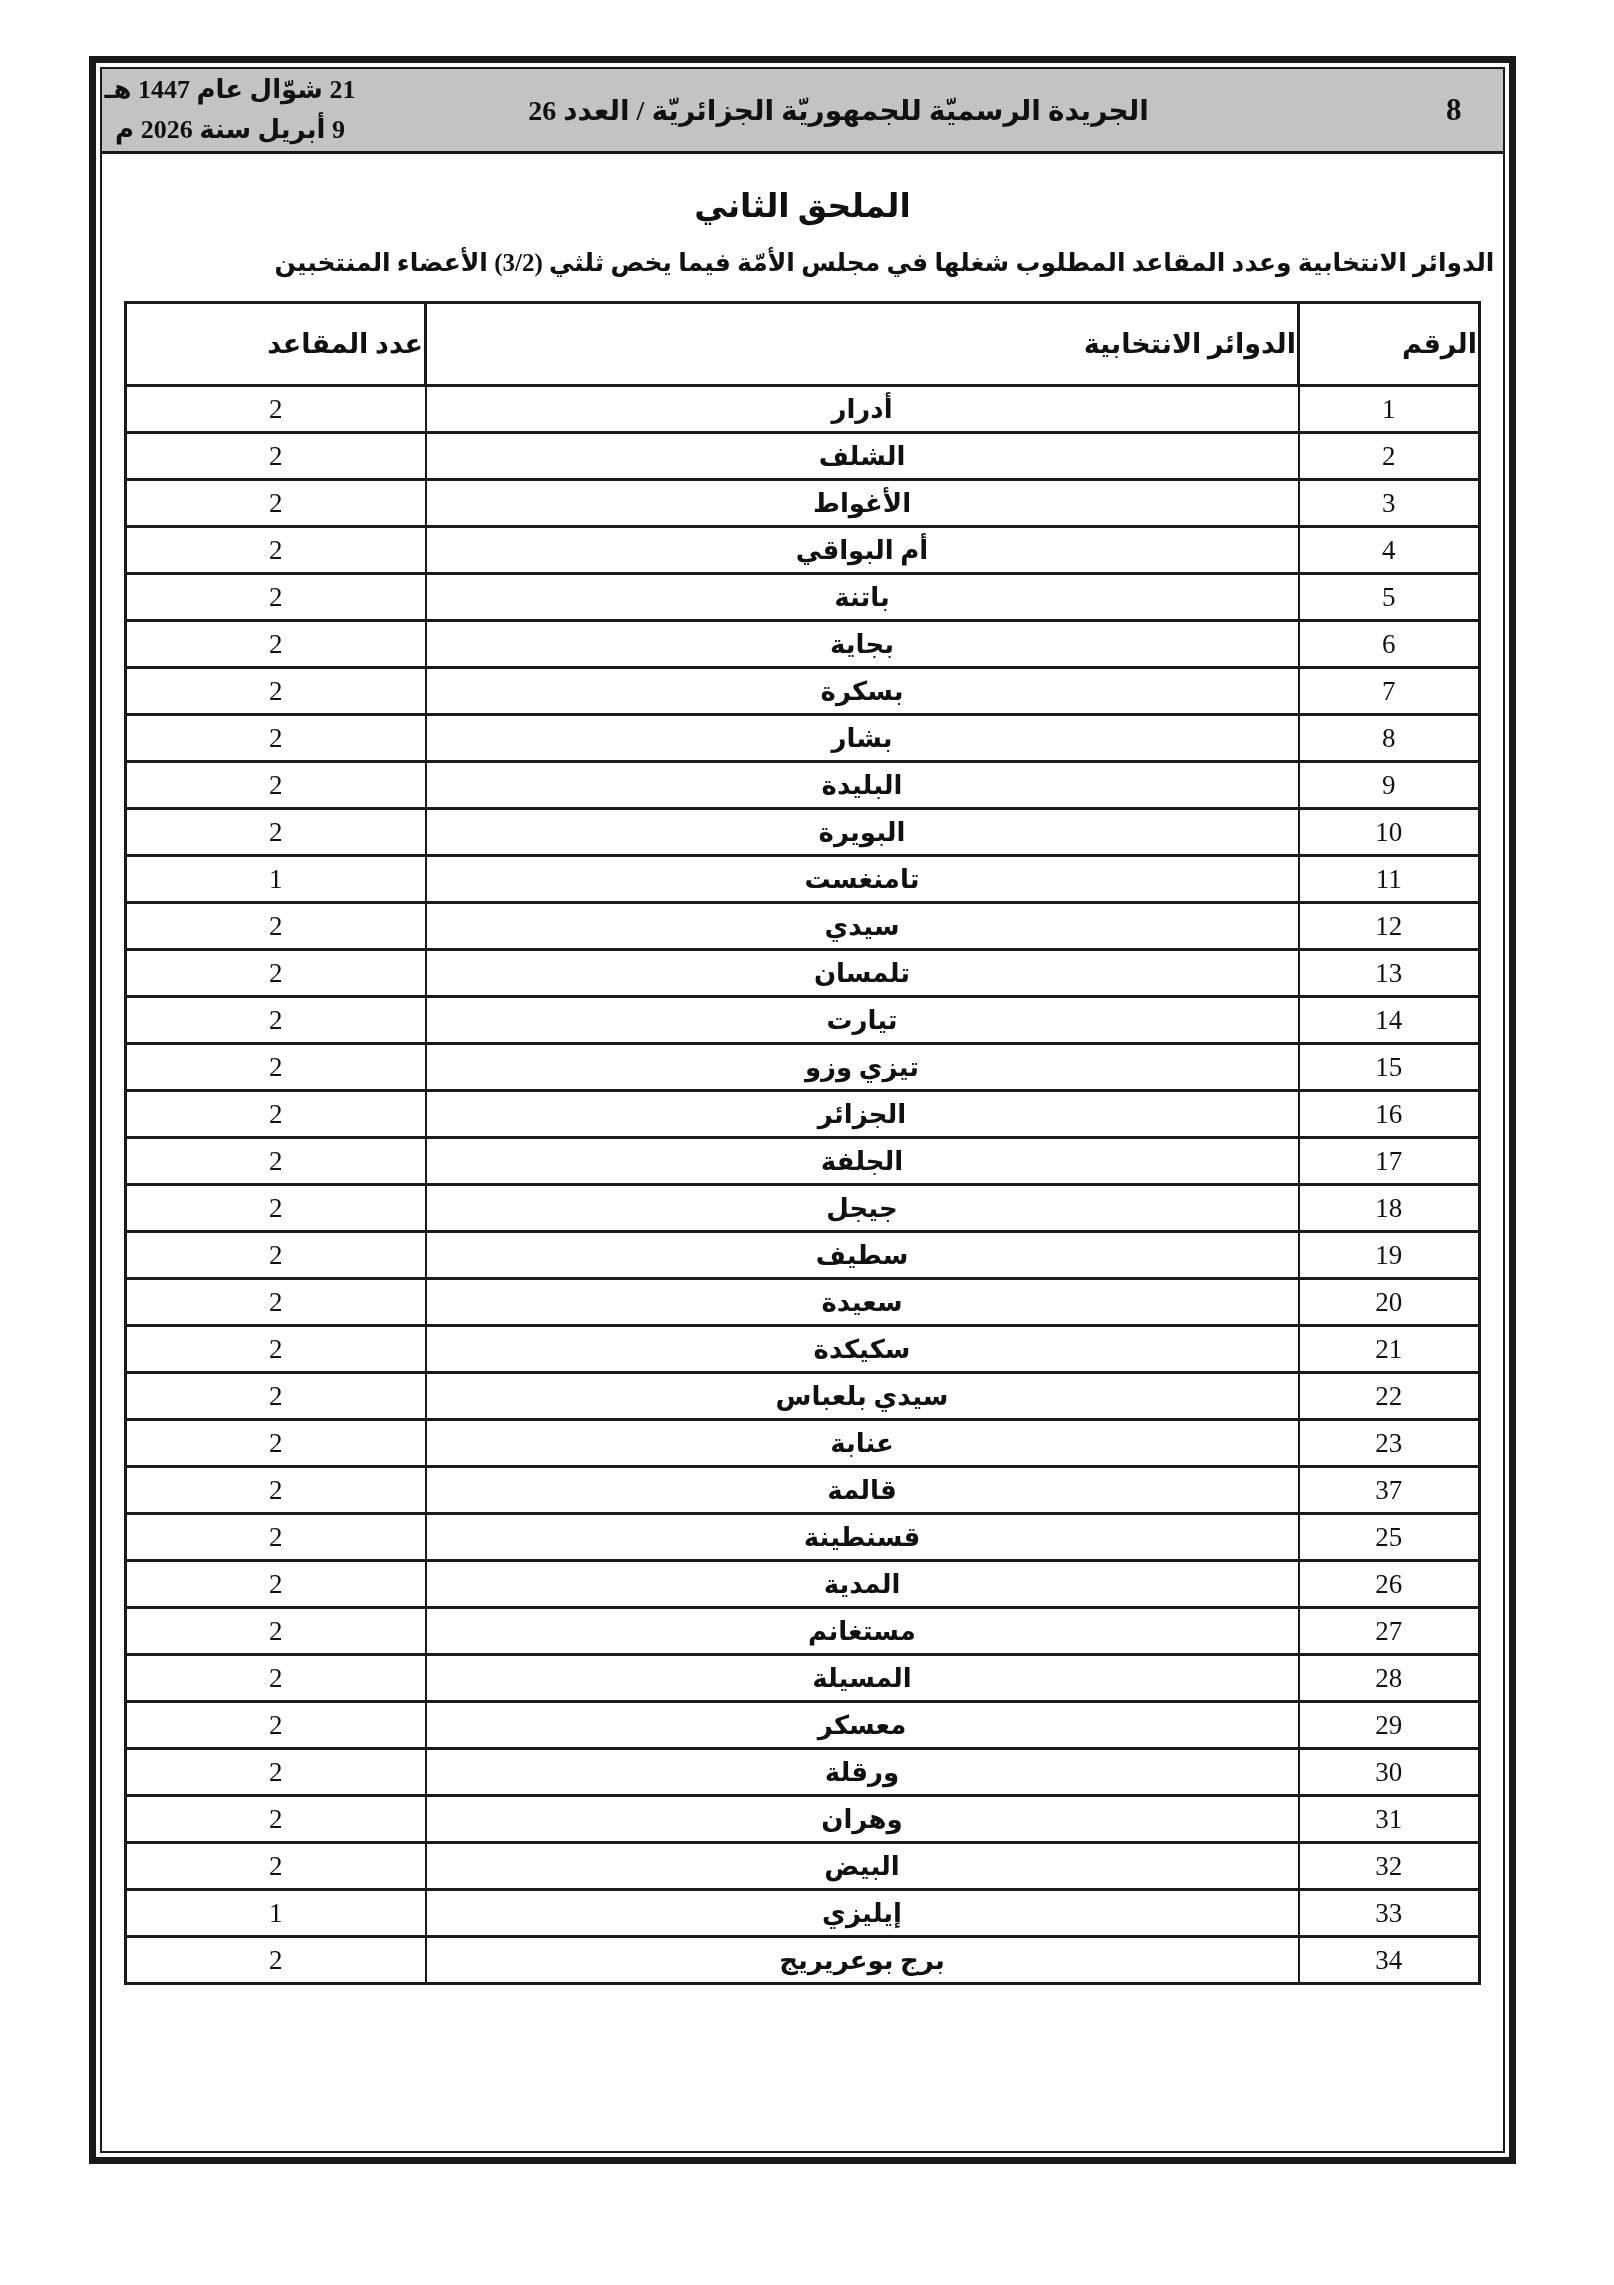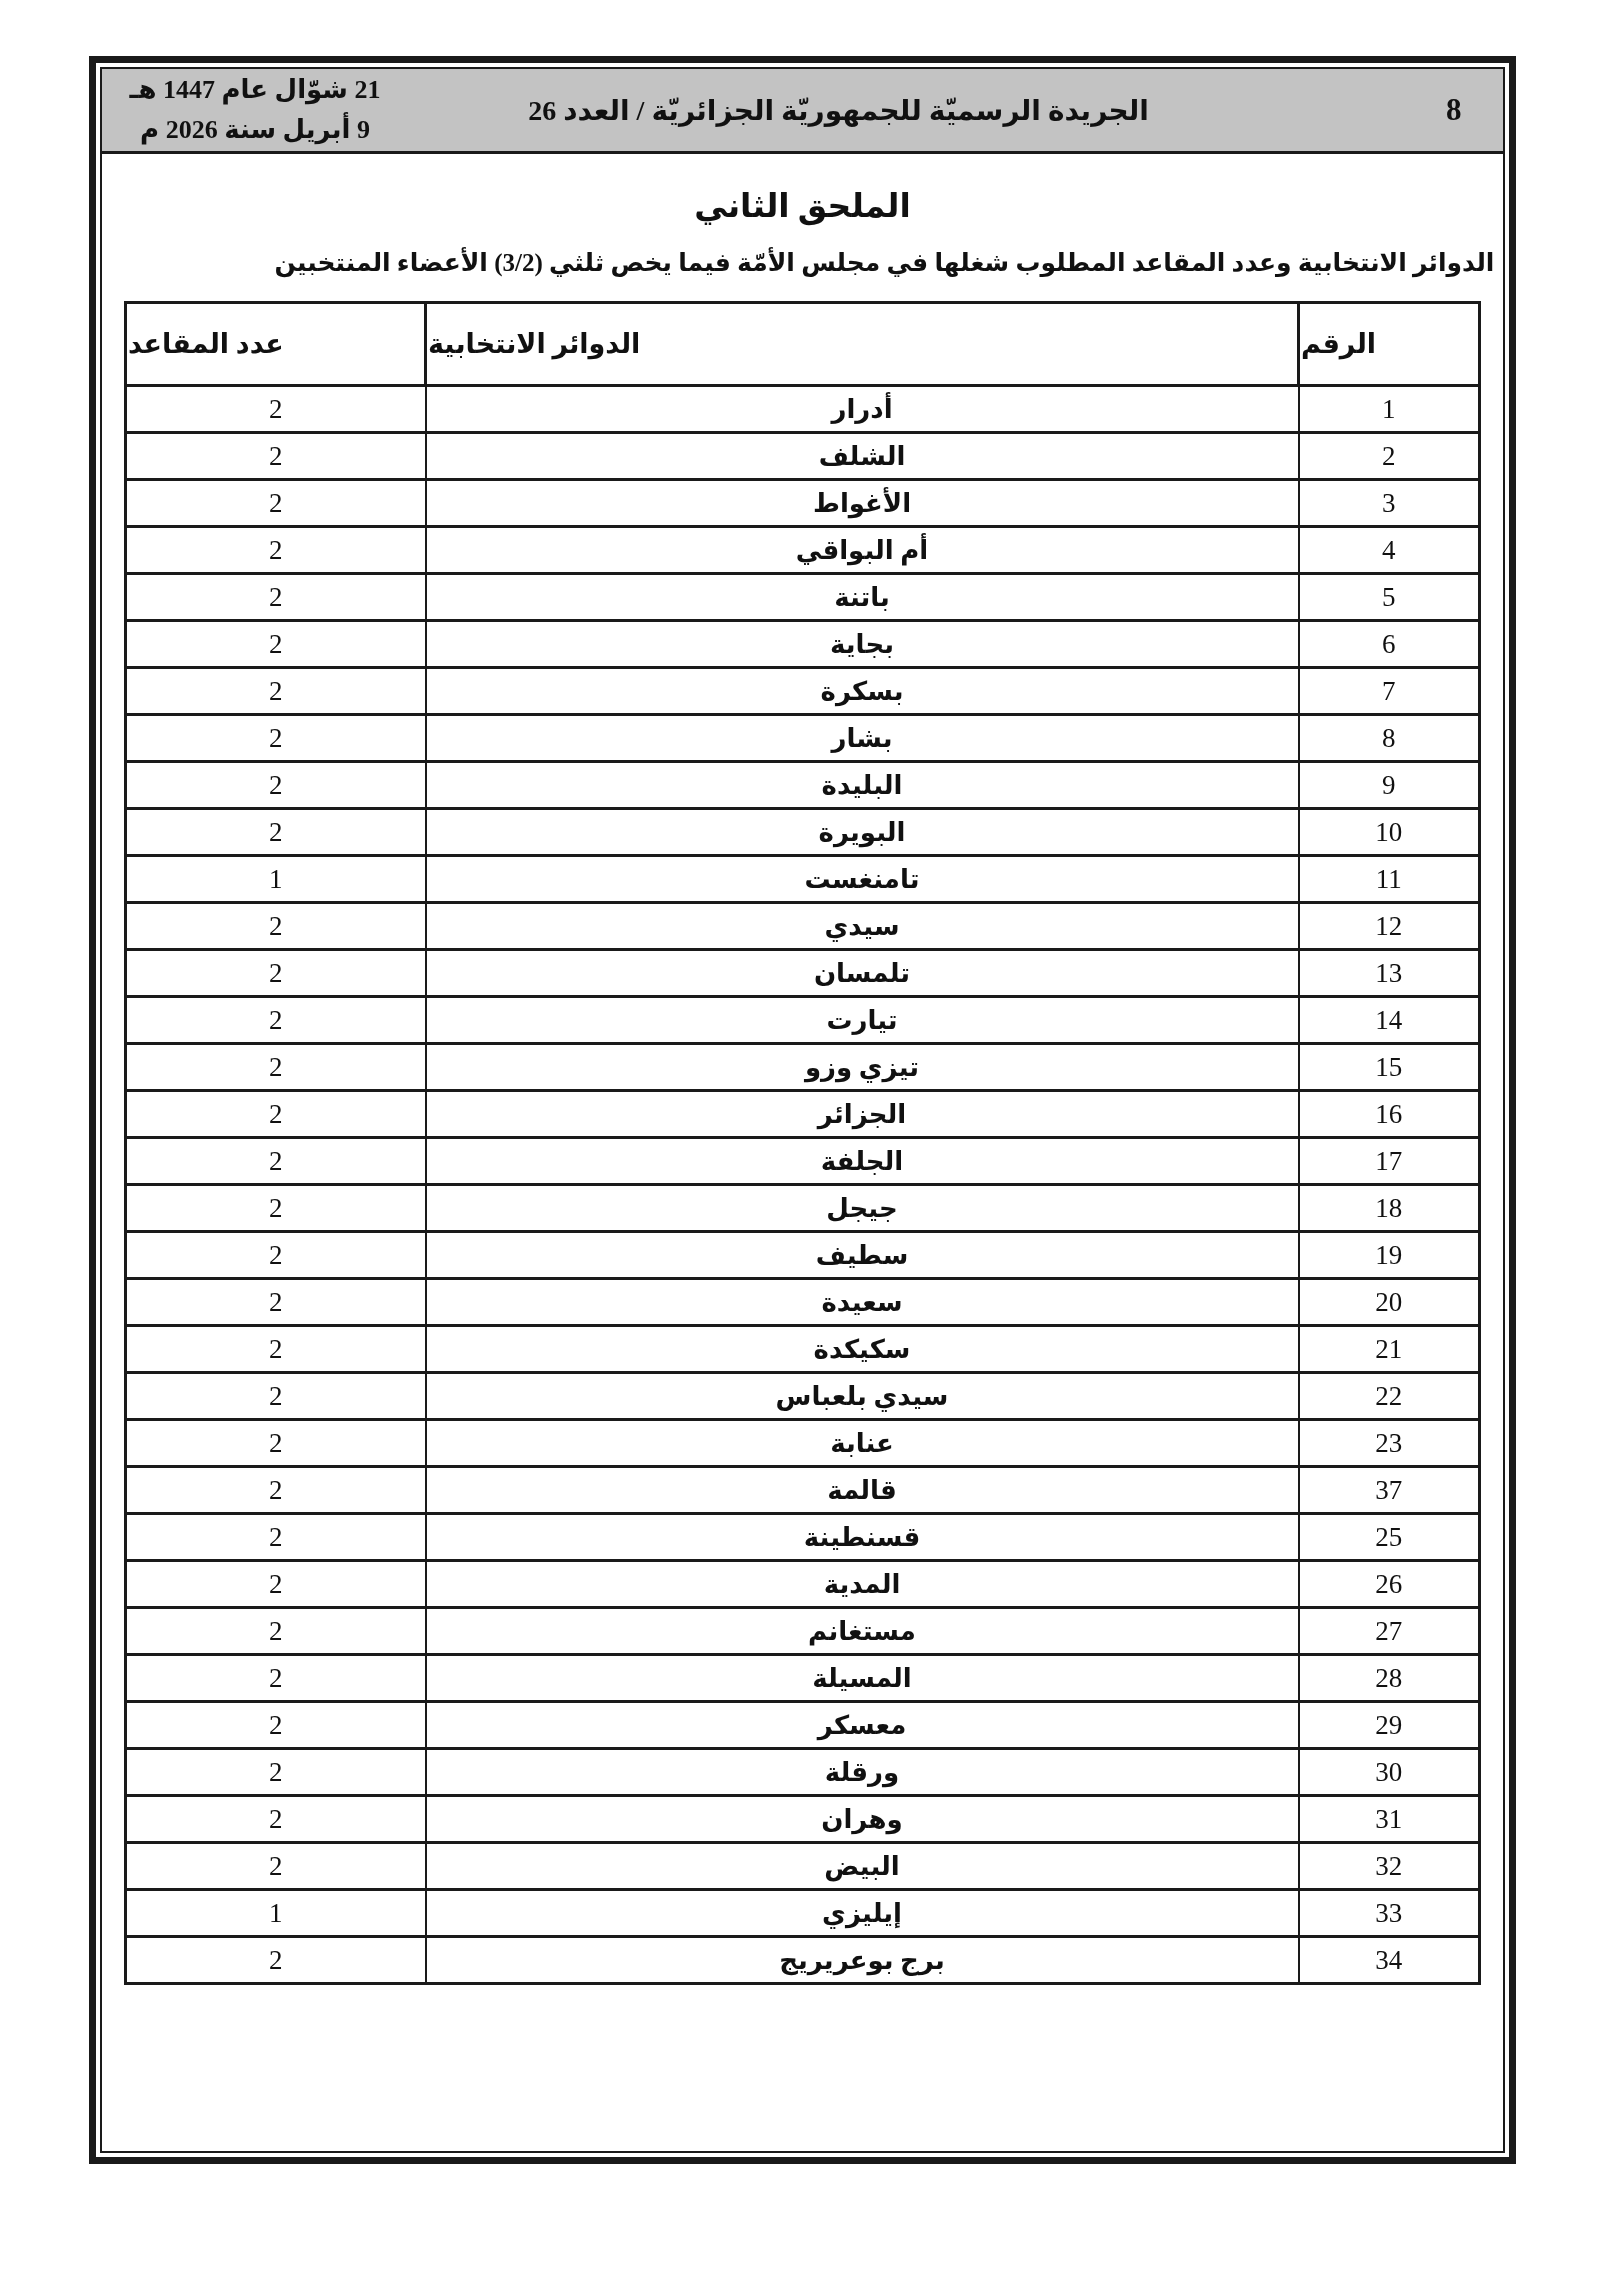--- a/index.html
+++ b/index.html
@@ -41,21 +41,21 @@
     flex: none;
     height: 85px;
     box-sizing: border-box;
     background: #c3c3c3;
     border-bottom: 3.6px solid #1a1a1a;
     position: relative;
   }
   .band-dates {
     position: absolute;
     right: auto;
-    left: 28px;
+    left: 3px;
     top: 50%;
     transform: translateY(-50%);
     text-align: center;
     font-weight: 700;
     font-size: 26px;
     line-height: 1.55;
     white-space: nowrap;
     font-family: "Liberation Serif", "DejaVu Sans", sans-serif;
   }
   .band-title {
@@ -106,21 +106,21 @@
     table-layout: fixed;
     border-collapse: collapse;
     border: 3.6px solid #1a1a1a;
   }
   .col-number   { width: 181px; }
   .col-district { width: 873px; }
   .col-seats    { width: 300px; }
   table.districts th {
     height: 78px;
     border: 3.6px solid #1a1a1a;
-    text-align: left;
+    text-align: right;
     vertical-align: middle;
     font-weight: 700;
     font-size: 27px;
     font-family: "Liberation Serif", "DejaVu Sans", sans-serif;
     background: #ffffff;
   }
   table.districts td {
     height: 44px;
     border: 2.7px solid #1a1a1a;
     border-top-width: 3.6px;

